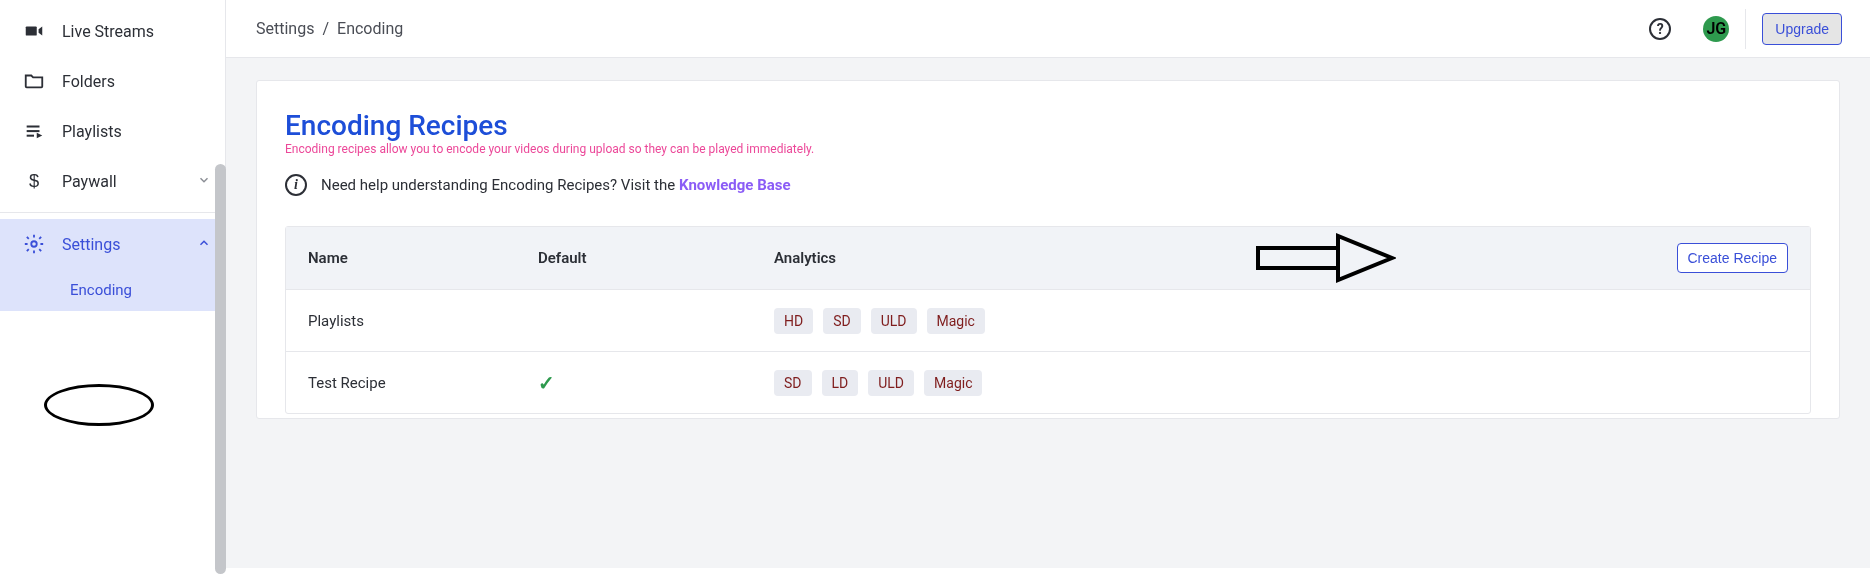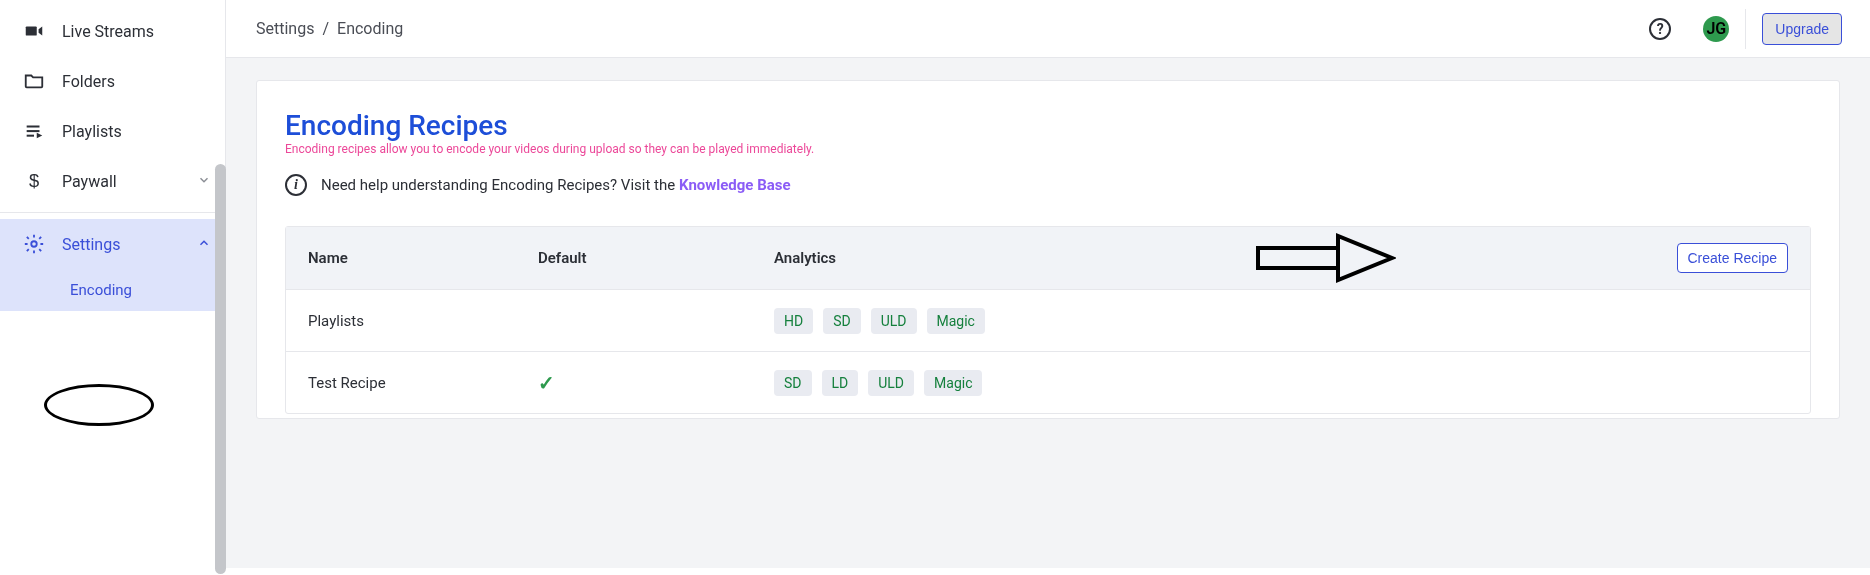--- a/index.html
+++ b/index.html
@@ -251,21 +251,21 @@
     color: #3a4fd8;
     font-size: 14px;
     padding: 6px 10px;
     border-radius: 4px;
     cursor: pointer;
     white-space: nowrap;
     text-align: right;
   }
   .chip {
     background: #e9ebf1;
-    color: #15803d;
+    color: #7f1d1d;
     font-size: 14px;
     padding: 5px 10px;
     border-radius: 4px;
   }
   .check {
     color: #2e9a4e;
     font-size: 20px;
     font-weight: bold;
   }
   

